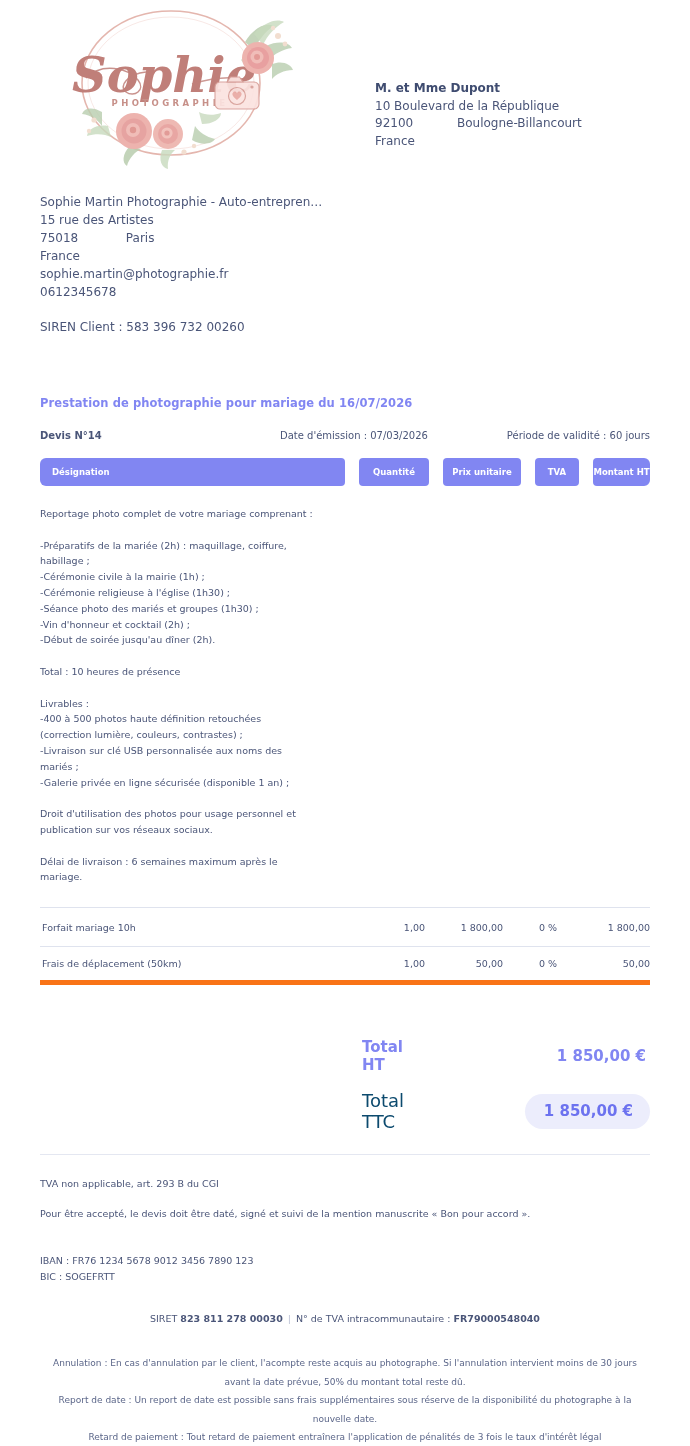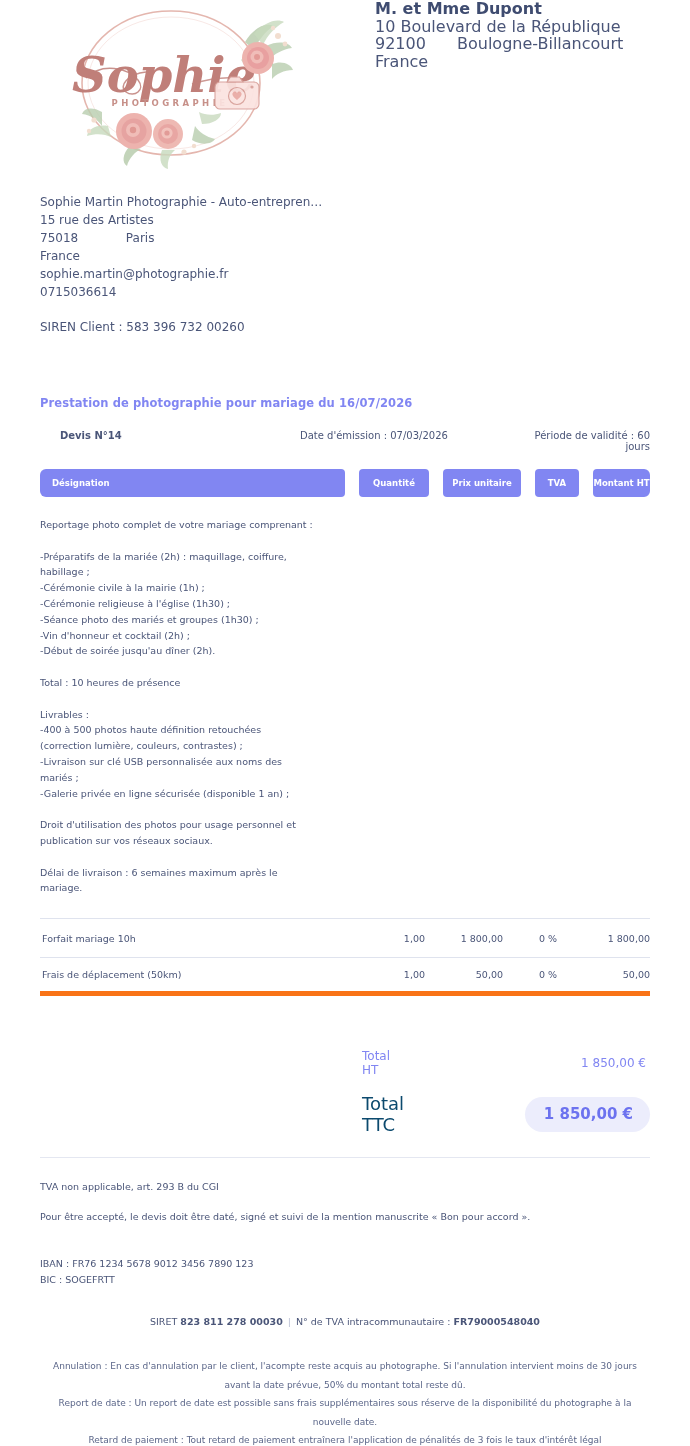--- a/index.html
+++ b/index.html
@@ -40,22 +40,23 @@
     display: flex;
     align-items: center;
     justify-content: center;
     padding-left: 2px;
     font-weight: bold;
   }
   .logo-svg { display: block; }
 
   .client-block {
     margin-left: 75px;
+    padding-top: 80px;
     line-height: 17.5px;
-    font-size: 16px;
+    font-size: 12px;
     color: #4a5578;
   }
   .client-name { font-weight: bold; color: #3f4c70; }
   .client-row { display: flex; }
   .client-zip { display: inline-block; width: 82px; }
 
   
   .sender {
     margin-top: 15px;
     line-height: 18px;
@@ -73,21 +74,21 @@
     color: #8186f2;
     letter-spacing: 0.1px;
   }
 
   .meta {
     display: flex;
     margin-top: 20px;
     font-size: 10px;
     color: #4a5578;
   }
-  .meta .devis { font-weight: bold; width: 240px; margin-left: 20px; }
+  .meta .devis { font-weight: bold; width: 240px; }
   .meta .date { width: 210px; }
   .meta .validity { flex: 1; text-align: right; }
 
   
   .table-head {
     display: flex;
     margin-top: 17px;
     gap: 14px;
     height: 28px;
     font-size: 8.5px;
@@ -141,22 +142,23 @@
 
   
   .totals {
     margin-top: 53px;
     padding-bottom: 22px;
     border-bottom: 1px solid #e4e7f1;
   }
   .total-ht {
     display: flex;
     align-items: center;
-    font-size: 12px;
+    font-size: 15px;
     color: #8186f2;
+    font-weight: bold;
   }
   .total-ht .lbl { flex: 0 0 300px; padding-left: 322px; }
   .total-ht .val { flex: 1; text-align: right; padding-right: 4px; }
 
   .total-ttc {
     display: flex;
     align-items: center;
     margin-top: 16px;
   }
   .total-ttc .lbl {
@@ -283,21 +285,21 @@
 
   <div class="sender">
     <div>Sophie Martin Photographie - Auto-entrepren…</div>
     <div>15 rue des Artistes</div>
     <div>
       <span class="sender-city">75018</span>
       <span>Paris</span>
     </div>
     <div>France</div>
     <div>sophie.martin@photographie.fr</div>
-    <div>0715036614</div>
+    <div>0612345678</div>
     <div class="siren">SIREN Client : 583 396 732 00260</div>
   </div>
 
   <div class="subject">Prestation de photographie pour mariage du 16/07/2026</div>
 
   <div class="meta">
     <div class="devis">Devis N°14</div>
     <div class="date">Date d'émission : 07/03/2026</div>
     <div class="validity">Période de validité : 60 jours</div>
   </div>

